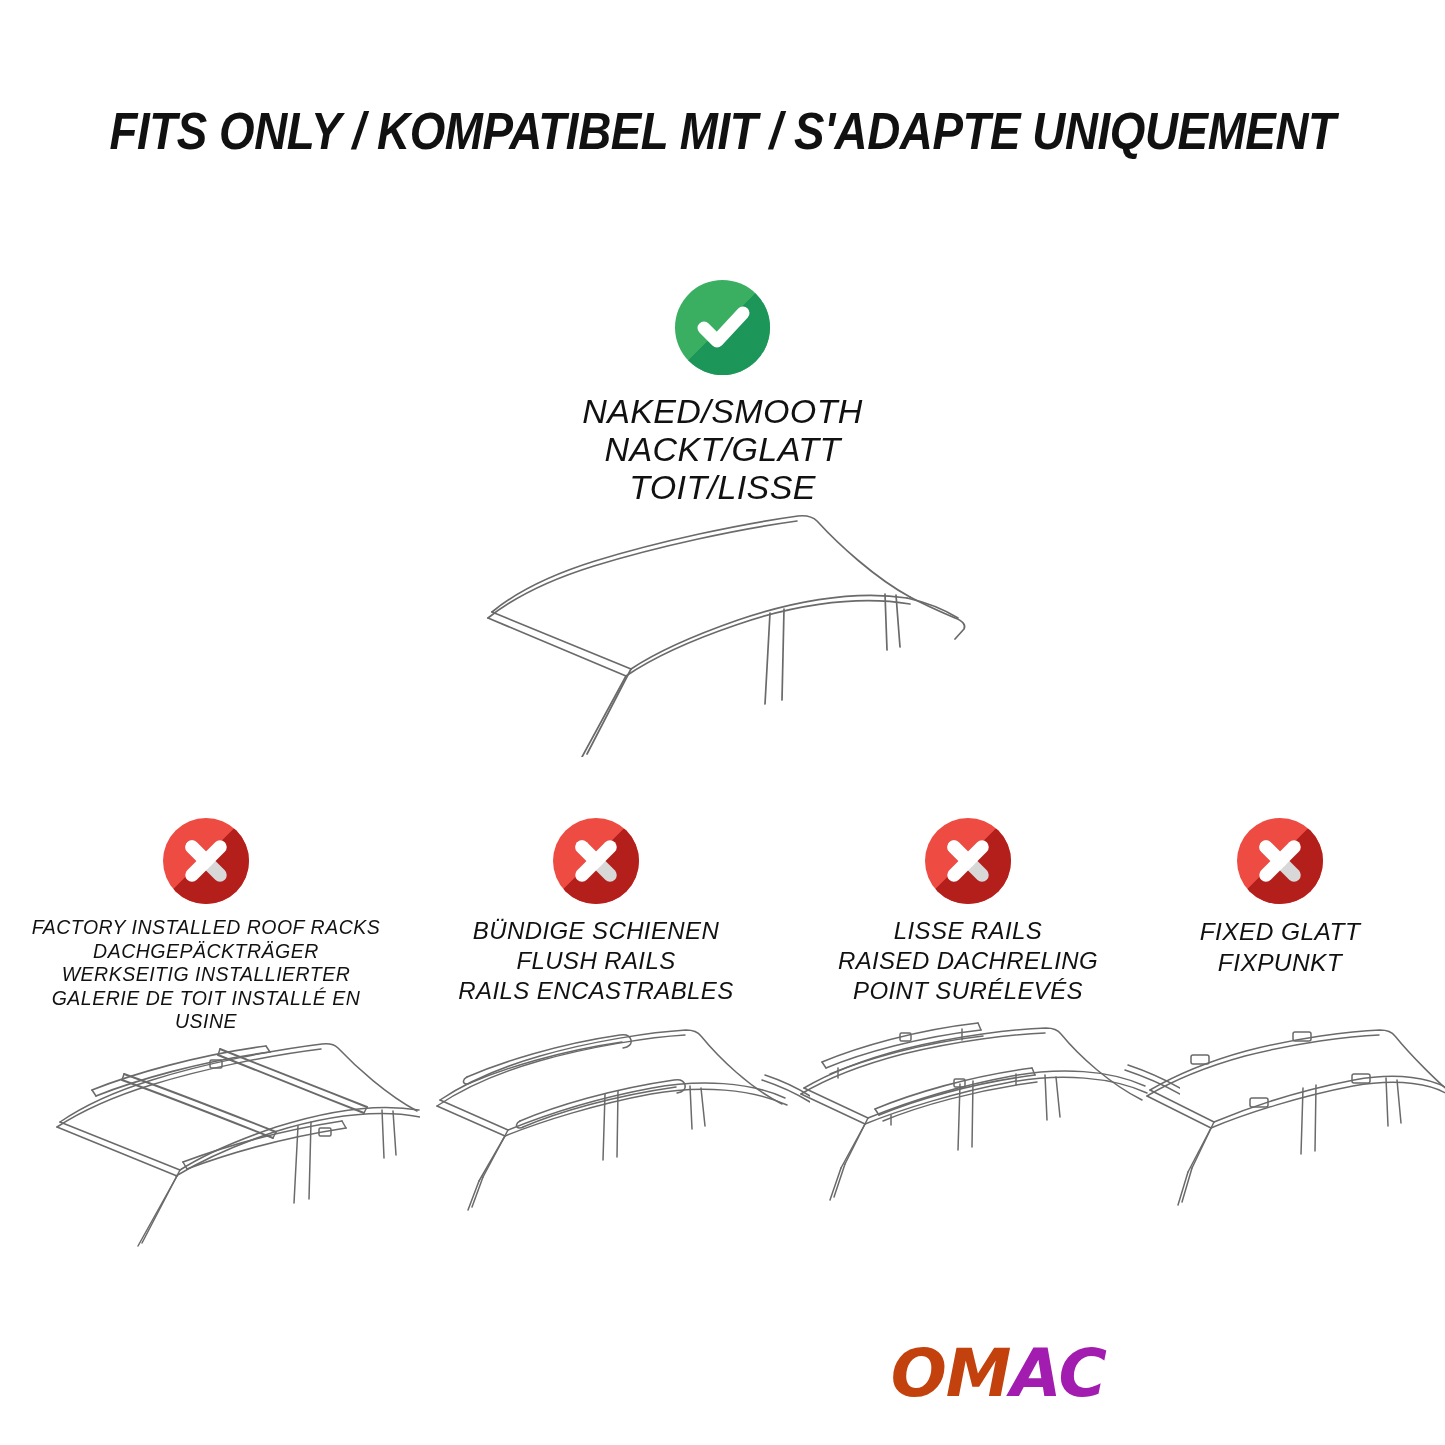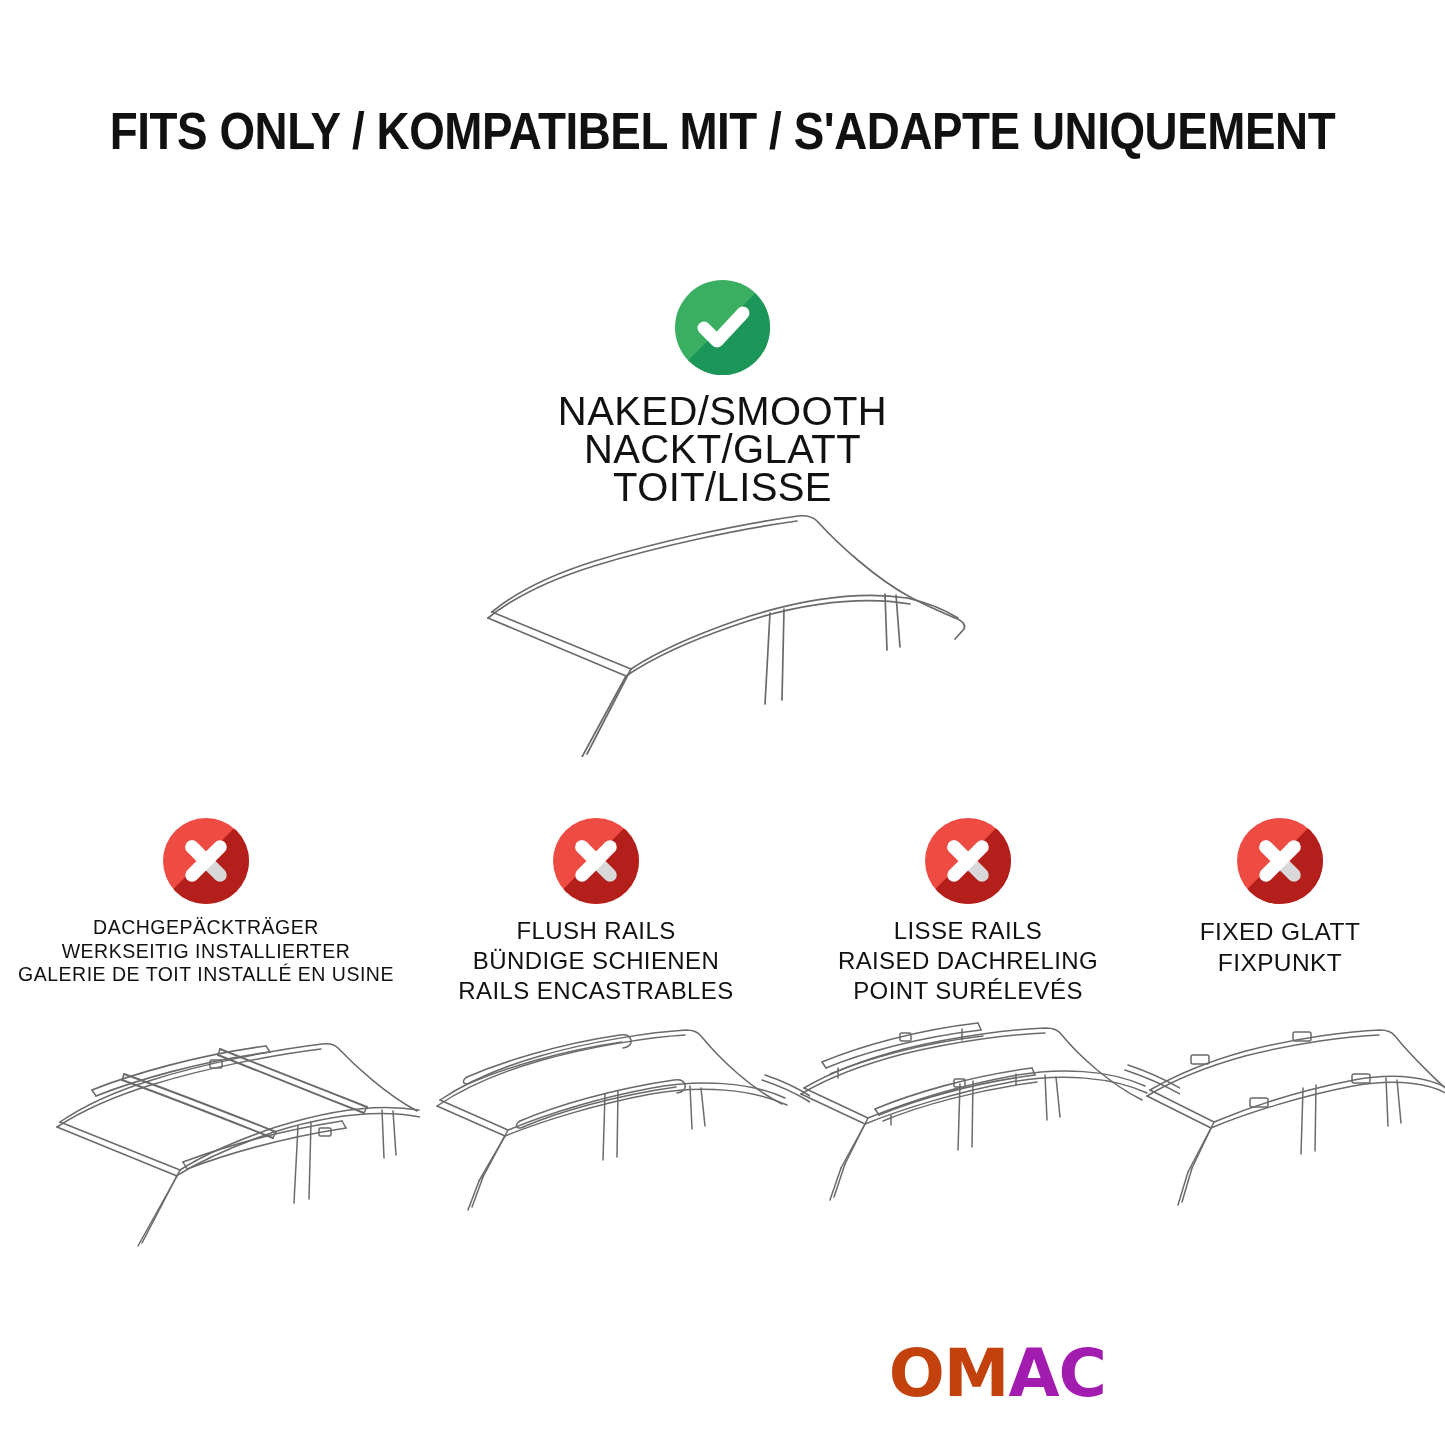--- a/index.html
+++ b/index.html
@@ -4,21 +4,21 @@
 <title>Fits Only Compatibility Chart</title>
 <style>
   html,body{margin:0;padding:0;background:#ffffff;}
   body{
     width:1445px;height:1445px;
     font-family:"Liberation Sans","DejaVu Sans",sans-serif;
     color:#1a1a1a;
     overflow:hidden;
     position:relative;
   }
-  .page{position:relative;width:1161px;height:1445px;background:#fff;}
+  .page{position:relative;width:1161px;height:1445px;background:#fff;font-style:italic;}
 
   
   .title{
     position:absolute;top:103px;left:0;width:1445px;
     text-align:center;
     font-weight:700;
     font-size:52px;
     line-height:56px;
     letter-spacing:-0.5px;
     color:#111;
@@ -46,21 +46,21 @@
     opacity:.85;
   }
   .badge.red .shade{
     background:linear-gradient(135deg,rgba(0,0,0,0) 47%, #ad1a17 47.5%, #ad1a17 100%);
     opacity:.9;
   }
   .badge svg{position:absolute;left:0;top:0;width:100%;height:100%;}
 
   .top-labels{
     margin-top:13px;
-    font-size:40px;
+    font-size:34px;
     line-height:38px;
     font-weight:400;
     letter-spacing:0.4px;
     color:#111;
   }
 
   
   .roof-main{
     position:absolute;left:455px;top:492px;width:545px;height:265px;
   }
@@ -163,40 +163,41 @@
         <span class="shade"></span>
         <svg viewBox="0 0 86 86" xmlns="http://www.w3.org/2000/svg" aria-hidden="true">
           <g stroke-linecap="round" stroke-width="13.5" fill="none">
             <path d="M29 29 L57 57" stroke="#d8d8d8"></path>
             <path d="M57 29 L29 57" stroke="#ffffff"></path>
             <path d="M29 29 L43 43" stroke="#ffffff"></path>
           </g>
         </svg>
       </span>
       <div class="labels">
+        <div>FACTORY INSTALLED ROOF RACKS</div>
         <div>DACHGEPÄCKTRÄGER</div>
         <div>WERKSEITIG INSTALLIERTER</div>
         <div>GALERIE DE TOIT INSTALLÉ EN USINE</div>
       </div>
     </div>
 
     <div class="col col2">
       <span class="badge red">
         <span class="shade"></span>
         <svg viewBox="0 0 86 86" xmlns="http://www.w3.org/2000/svg" aria-hidden="true">
           <g stroke-linecap="round" stroke-width="13.5" fill="none">
             <path d="M29 29 L57 57" stroke="#d8d8d8"></path>
             <path d="M57 29 L29 57" stroke="#ffffff"></path>
             <path d="M29 29 L43 43" stroke="#ffffff"></path>
           </g>
         </svg>
       </span>
       <div class="labels">
+        <div>BÜNDIGE SCHIENEN</div>
         <div>FLUSH RAILS</div>
-        <div>BÜNDIGE SCHIENEN</div>
         <div>RAILS ENCASTRABLES</div>
       </div>
     </div>
 
     <div class="col col3">
       <span class="badge red">
         <span class="shade"></span>
         <svg viewBox="0 0 86 86" xmlns="http://www.w3.org/2000/svg" aria-hidden="true">
           <g stroke-linecap="round" stroke-width="13.5" fill="none">
             <path d="M29 29 L57 57" stroke="#d8d8d8"></path>

